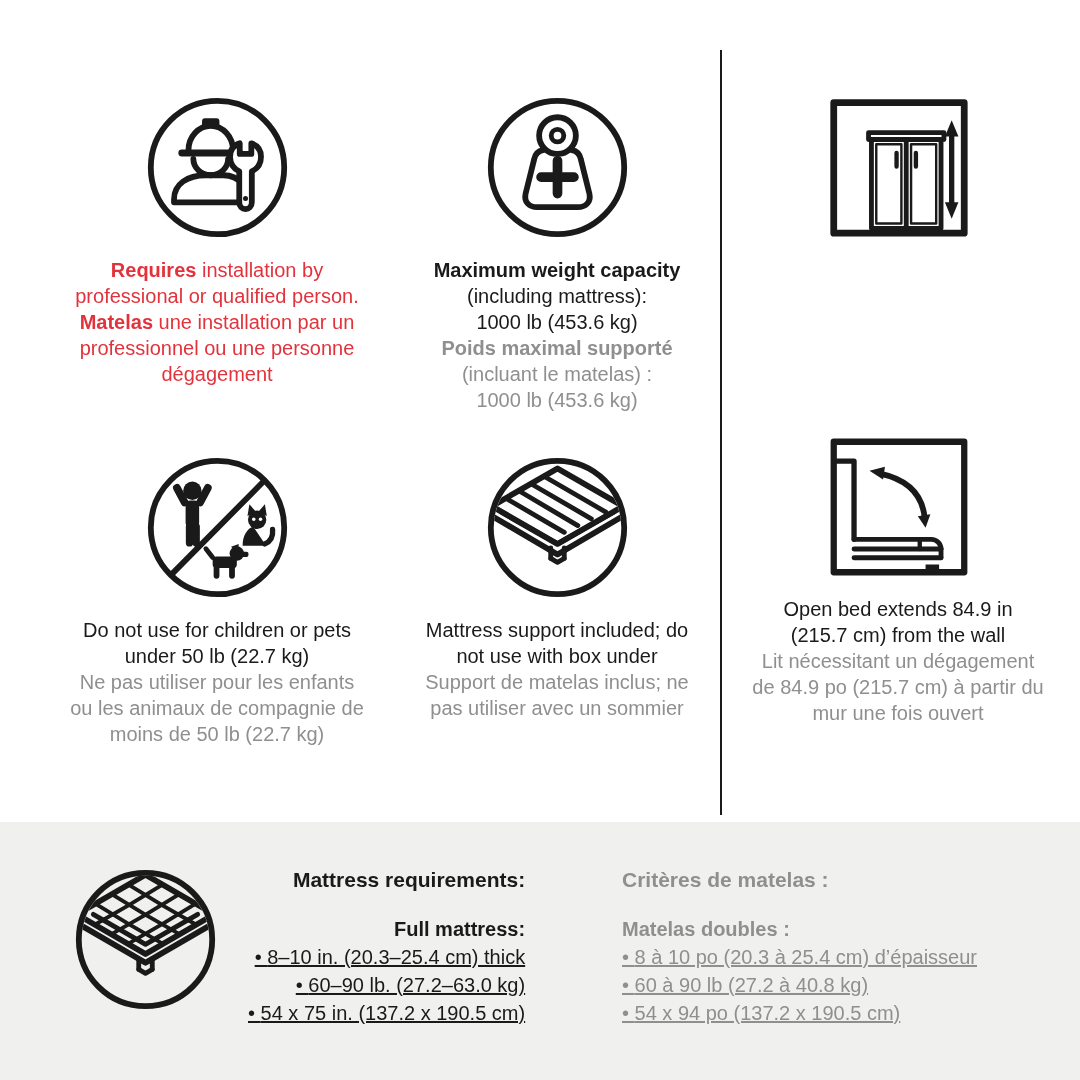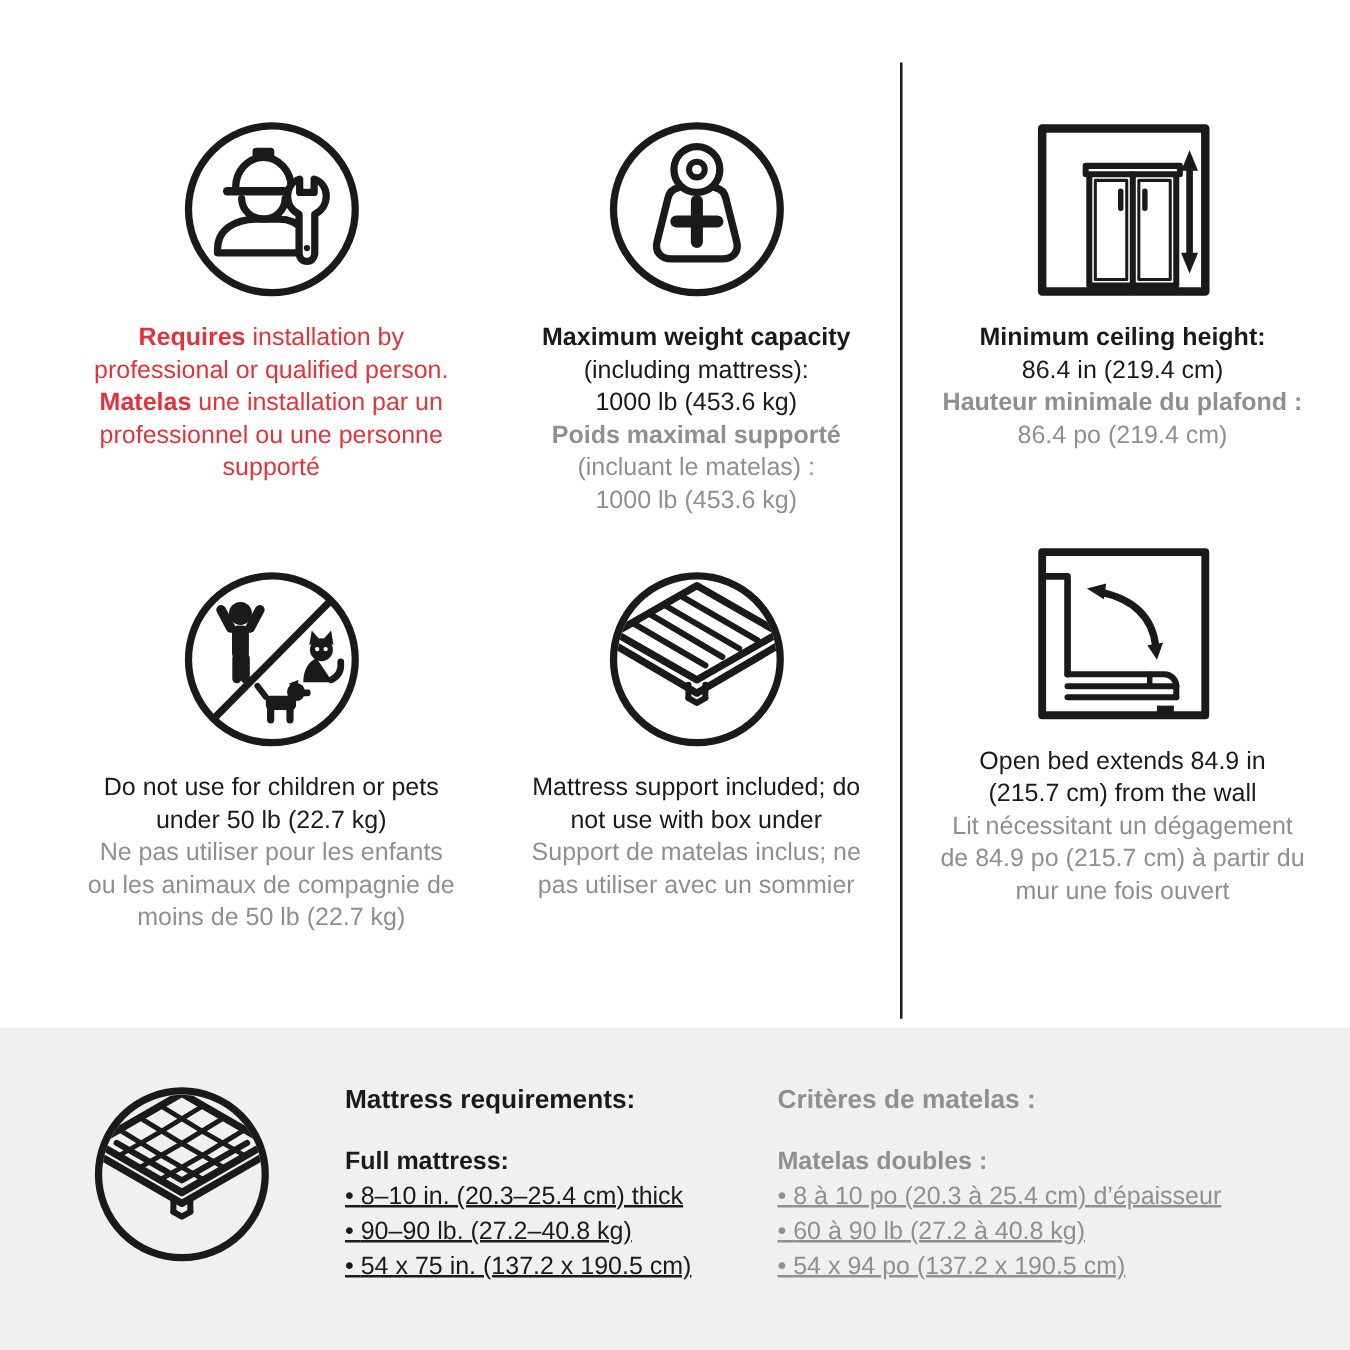--- a/index.html
+++ b/index.html
@@ -26,21 +26,21 @@
   .c6{left:728px;top:434px;width:340px;}
   .icon{width:145px;height:145px;flex:0 0 auto;color:var(--ink);}
   .caption{margin-top:17px;text-align:center;font-size:20px;line-height:26px;color:var(--ink);}
   .line{white-space:nowrap;}
   .b{font-weight:700;}
   .red{color:var(--red);}
   .gy{color:var(--gray);}
   .panel{position:absolute;left:0;top:822px;width:1080px;height:258px;background:var(--panel);}
   .panel .icon{position:absolute;left:73px;top:45px;}
   .mcol{position:absolute;top:44px;font-size:20px;line-height:28px;}
-  .mcol-en{left:276px;color:var(--ink);}
+  .mcol-en{left:248px;color:var(--ink);text-align:right;}
   .mcol-fr{left:622px;color:var(--gray);}
   .mhead{font-weight:700;font-size:21px;margin:0 0 21px 0;white-space:nowrap;}
   .msub{white-space:nowrap;font-weight:bold;}
   .mlist{margin:0;padding:0;list-style:none;}
   .mlist li{white-space:nowrap;text-decoration:underline;}
   .mlist li::before{content:"• ";}
   svg .st{fill:none;stroke:currentColor;stroke-width:6;stroke-linecap:round;stroke-linejoin:round;}
 </style>
 </head>
 <body>
@@ -60,21 +60,21 @@
         <path d="M101,92 c-5,-6 -12,-9 -20,-9 h-18 c-19,0 -33,9 -33,25 v3 h72"></path>
       </g>
       <path d="M97.5,111 L97.5,79 C91,76 88,70 88,64 C88,57 92,52 98,50 L98,61 L110,61 L110,50 C116,52 120,57 120,64 C120,70 117,76 110.5,79 L110.5,111 C110.5,115.5 107.5,118 104,118 C100.5,118 97.5,115.5 97.5,111 Z" fill="#ffffff" stroke="currentColor" stroke-width="6" stroke-linejoin="round"></path>
       <circle cx="104" cy="107" r="2.6" fill="currentColor"></circle>
     </svg>
     <div class="caption red">
       <div class="line"><span class="b">Requires</span><span> installation by</span></div>
       <div class="line">professional or qualified person.</div>
       <div class="line"><span class="b">Matelas</span><span> une installation par un</span></div>
       <div class="line">professionnel ou une personne</div>
-      <div class="line">supporté</div>
+      <div class="line">dégagement</div>
     </div>
   </div>
 
   <div class="cell c2">
     <svg class="icon" viewBox="0 0 150 150">
       <g class="st">
         <circle cx="75" cy="75" r="69"></circle>
         <circle cx="75" cy="42" r="19"></circle>
         <circle cx="75" cy="42" r="6.5" stroke-width="5"></circle>
         <path d="M60,57 c-5,1 -8,4 -9,9 l-9,36 c-2,9 4,14 12,14 h42 c8,0 14,-5 12,-14 l-9,-36 c-1,-5 -4,-8 -9,-9"></path>
@@ -99,26 +99,20 @@
         <rect x="47" y="46" width="72" height="92" stroke-width="5"></rect>
         <path d="M83,46 v92" stroke-width="5"></path>
         <rect x="52" y="51" width="26" height="82" stroke-width="2.5"></rect>
         <rect x="88" y="51" width="26" height="82" stroke-width="2.5"></rect>
         <path d="M73,60 v14 M93,60 v14" stroke-width="4.5"></path>
         <path d="M130,42 V112" stroke-width="5.5"></path>
       </g>
       <polygon points="130,26 123,43 137,43" fill="currentColor"></polygon>
       <polygon points="130,128 123,111 137,111" fill="currentColor"></polygon>
     </svg>
-    <div class="caption">
-      <div class="line b">Minimum ceiling height:</div>
-      <div class="line">86.4 in (219.4 cm)</div>
-      <div class="line b gy">Hauteur minimale du plafond :</div>
-      <div class="line gy">86.4 po (219.4 cm)</div>
-    </div>
   </div>
 
   <div class="cell c4">
     <svg class="icon" viewBox="0 0 150 150">
       <g class="st">
         <circle cx="75" cy="75" r="69"></circle>
         <path d="M28,123 L122,28"></path>
       </g>
       <g fill="currentColor">
         <circle cx="49" cy="37" r="9.5"></circle>
@@ -238,21 +232,21 @@
           <path d="M127,38 Q92,60 56,80"></path>
         </g>
       </g>
     </svg>
 
     <div class="mcol mcol-en">
       <div class="mhead">Mattress requirements:</div>
       <div class="msub">Full mattress:</div>
       <ul class="mlist">
         <li>8–10 in. (20.3–25.4 cm) thick</li>
-        <li>90–90 lb. (27.2–40.8 kg)</li>
+        <li>60–90 lb. (27.2–63.0 kg)</li>
         <li>54 x 75 in. (137.2 x 190.5 cm)</li>
       </ul>
     </div>
 
     <div class="mcol mcol-fr">
       <div class="mhead">Critères de matelas :</div>
       <div class="msub">Matelas doubles :</div>
       <ul class="mlist">
         <li>8 à 10 po (20.3 à 25.4 cm) d’épaisseur</li>
         <li>60 à 90 lb (27.2 à 40.8 kg)</li>

